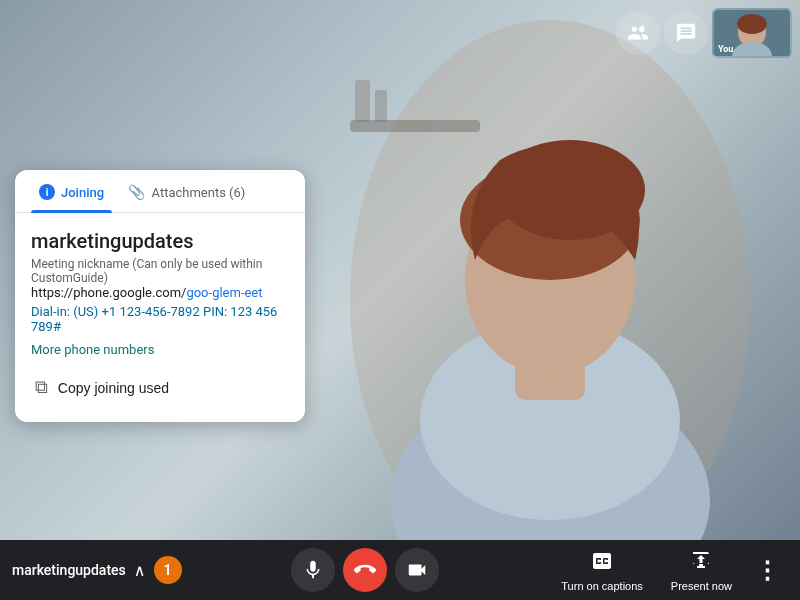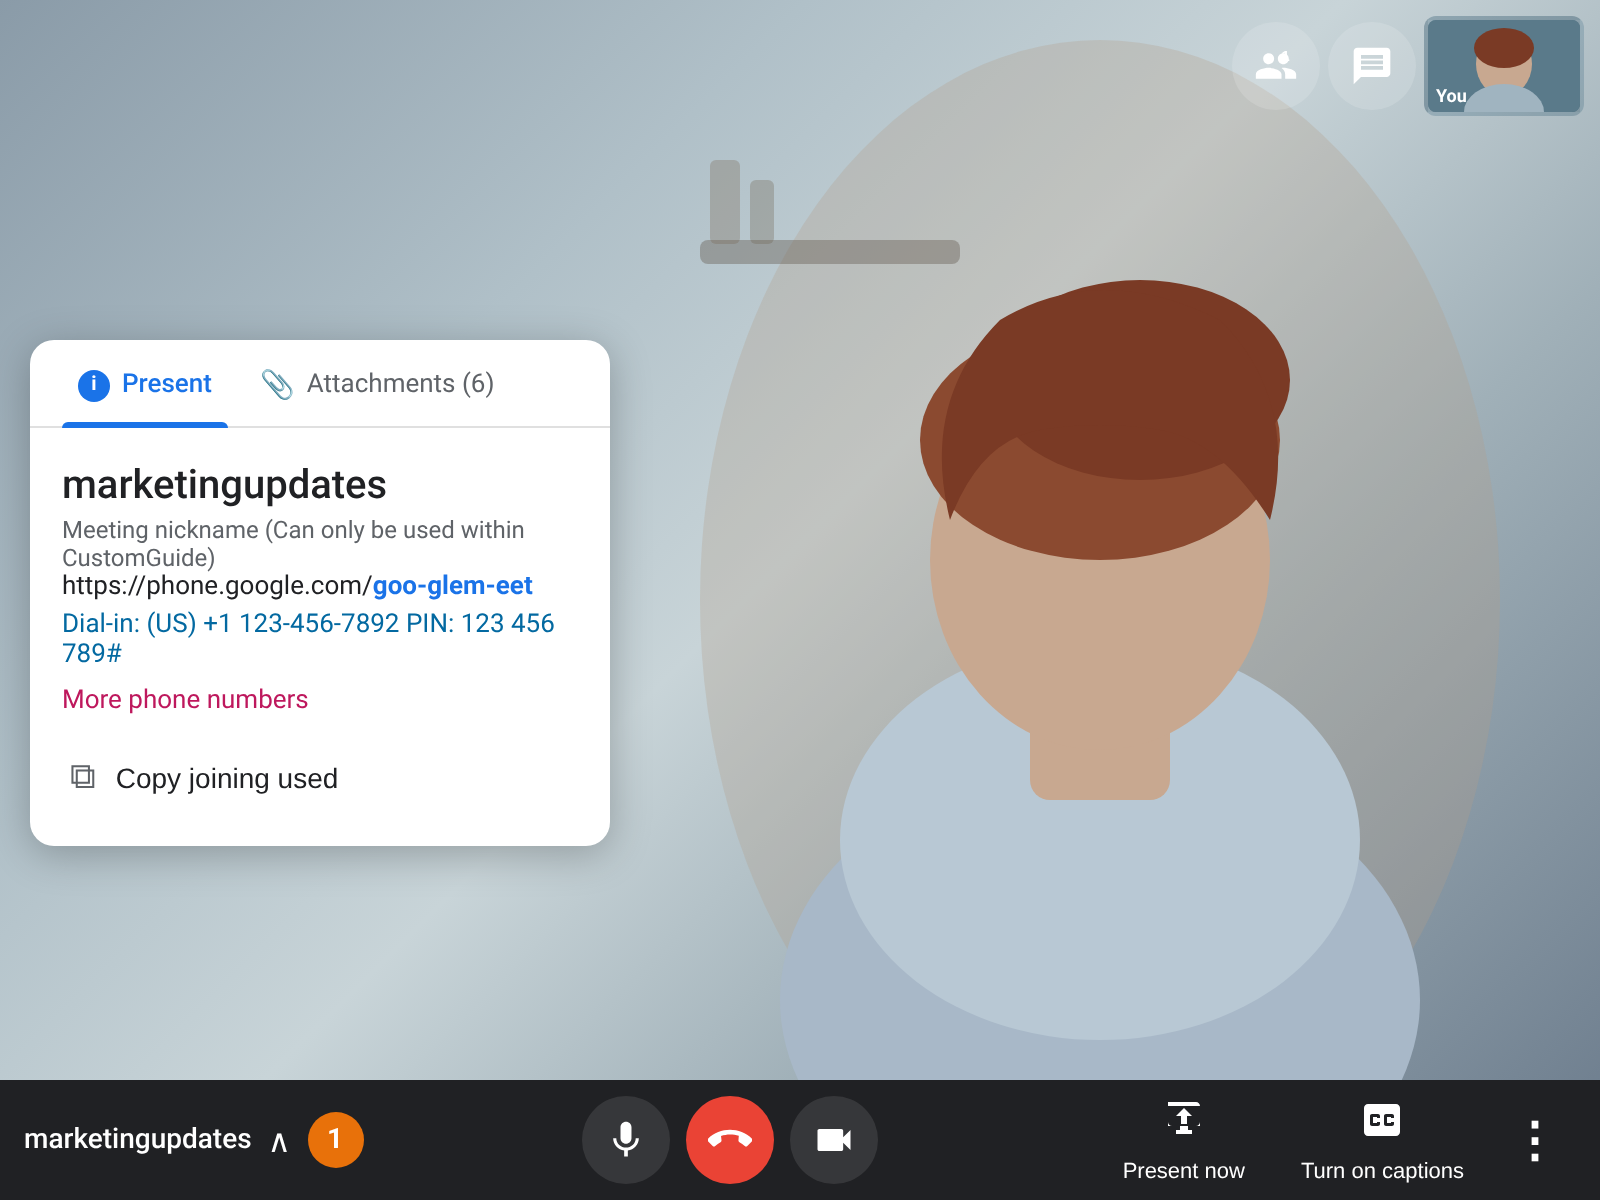--- a/index.html
+++ b/index.html
@@ -153,31 +153,31 @@
     }
 
     .joining-url {
       font-size: 13px;
       color: #202124;
       margin-bottom: 4px;
     }
 
     .url-highlight {
       color: #1a73e8;
-      font-weight: 700;
+      font-weight: 400;
     }
 
     .dial-in {
       font-size: 13px;
       color: #0369a1;
       margin-bottom: 8px;
     }
 
     .more-phone {
-      color: #be185d;
+      color: #0f766e;
       font-size: 13px;
       cursor: pointer;
       margin-bottom: 12px;
       display: block;
     }
 
     .copy-joining-btn {
       display: flex;
       align-items: center;
       gap: 10px;
@@ -366,21 +366,21 @@
       <ellipse cx="38" cy="46" rx="20" ry="14" fill="#a0b4c0"></ellipse>
     </svg>
     <div class="self-view-label">You</div>
   </div>
 </div>
 
 <div class="details-panel">
   <div class="panel-tabs">
     <div class="tab active">
       <div class="tab-details-icon">i</div>
-      <span>Present</span>
+      <span>Joining</span>
     </div>
     <div class="tab">
       <span style="font-size:14px;">📎</span>
       <span>Attachments (6)</span>
     </div>
   </div>
 
   <div class="panel-body">
     <div class="meeting-name">marketingupdates</div>
     <div class="meeting-subtitle">Meeting nickname (Can only be used within CustomGuide)</div>
@@ -417,35 +417,35 @@
       </svg>
     </button>
     <button class="toolbar-btn">
       <svg width="22" height="22" viewBox="0 0 24 24" fill="white">
         <path d="M17 10.5V7c0-.55-.45-1-1-1H4c-.55 0-1 .45-1 1v10c0 .55.45 1 1 1h12c.55 0 1-.45 1-1v-3.5l4 4v-11l-4 4z"></path>
       </svg>
     </button>
   </div>
 
   <div class="toolbar-right">
+    <button class="toolbar-action">
+      <span class="toolbar-action-icon">
+        <svg width="24" height="24" viewBox="0 0 24 24" fill="white">
+          <path d="M19 4H5c-1.11 0-2 .9-2 2v12c0 1.1.89 2 2 2h14c1.1 0 2-.9 2-2V6c0-1.1-.9-2-2-2zm-8 7H9.5v-.5h-2v3h2V13H11v1c0 .55-.45 1-1 1H7c-.55 0-1-.45-1-1v-4c0-.55.45-1 1-1h3c.55 0 1 .45 1 1v1zm7 0h-1.5v-.5h-2v3h2V13H18v1c0 .55-.45 1-1 1h-3c-.55 0-1-.45-1-1v-4c0-.55.45-1 1-1h3c.55 0 1 .45 1 1v1z"></path>
+        </svg>
+      </span>
+      <span class="toolbar-action-label">Turn on captions</span>
+    </button>
+
     <button class="toolbar-action">
       <span class="toolbar-action-icon">
         <svg width="24" height="24" viewBox="0 0 24 24" fill="white">
           <path d="M20 3H4v10c0 1.1.9 2 2 2h4v2H8v2h8v-2h-2v-2h4c1.1 0 2-.9 2-2V5c0-1.1-.9-2-2-2zm0 12H4V5h16v10zM12 6l-4 4h2.5v4h3v-4H16z"></path>
         </svg>
       </span>
       <span class="toolbar-action-label">Present now</span>
     </button>
 
-    <button class="toolbar-action">
-      <span class="toolbar-action-icon">
-        <svg width="24" height="24" viewBox="0 0 24 24" fill="white">
-          <path d="M19 4H5c-1.11 0-2 .9-2 2v12c0 1.1.89 2 2 2h14c1.1 0 2-.9 2-2V6c0-1.1-.9-2-2-2zm-8 7H9.5v-.5h-2v3h2V13H11v1c0 .55-.45 1-1 1H7c-.55 0-1-.45-1-1v-4c0-.55.45-1 1-1h3c.55 0 1 .45 1 1v1zm7 0h-1.5v-.5h-2v3h2V13H18v1c0 .55-.45 1-1 1h-3c-.55 0-1-.45-1-1v-4c0-.55.45-1 1-1h3c.55 0 1 .45 1 1v1z"></path>
-        </svg>
-      </span>
-      <span class="toolbar-action-label">Turn on captions</span>
-    </button>
-
     <button class="more-options-btn">
       <span style="font-size:24px; font-weight:bold; letter-spacing:1px;">⋮</span>
     </button>
   </div>
 </div>
 
 </body></html>

